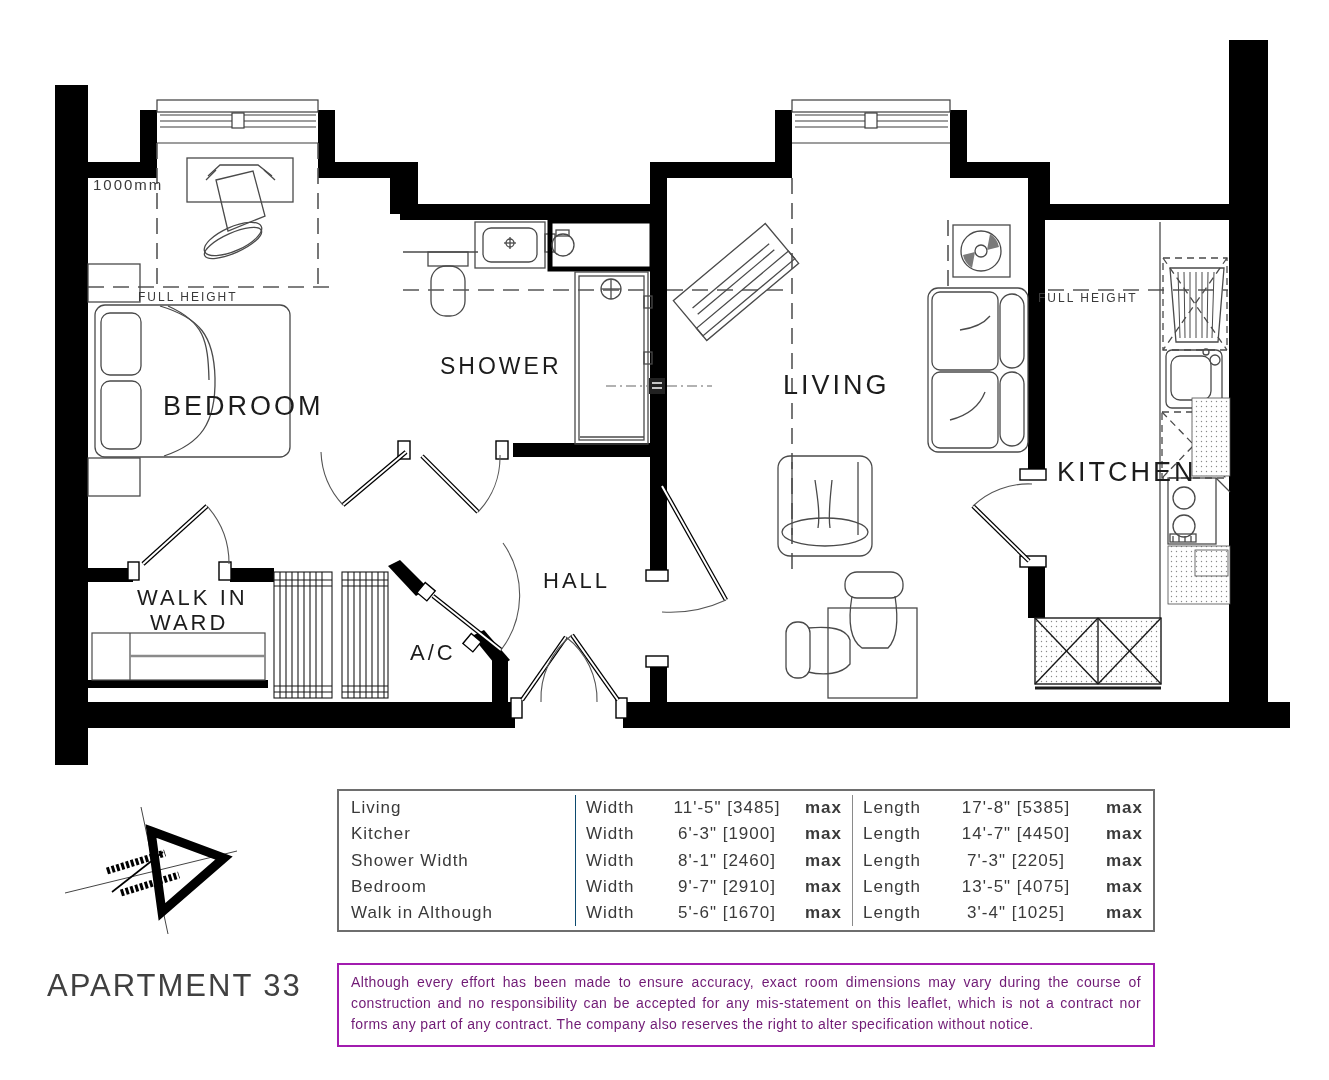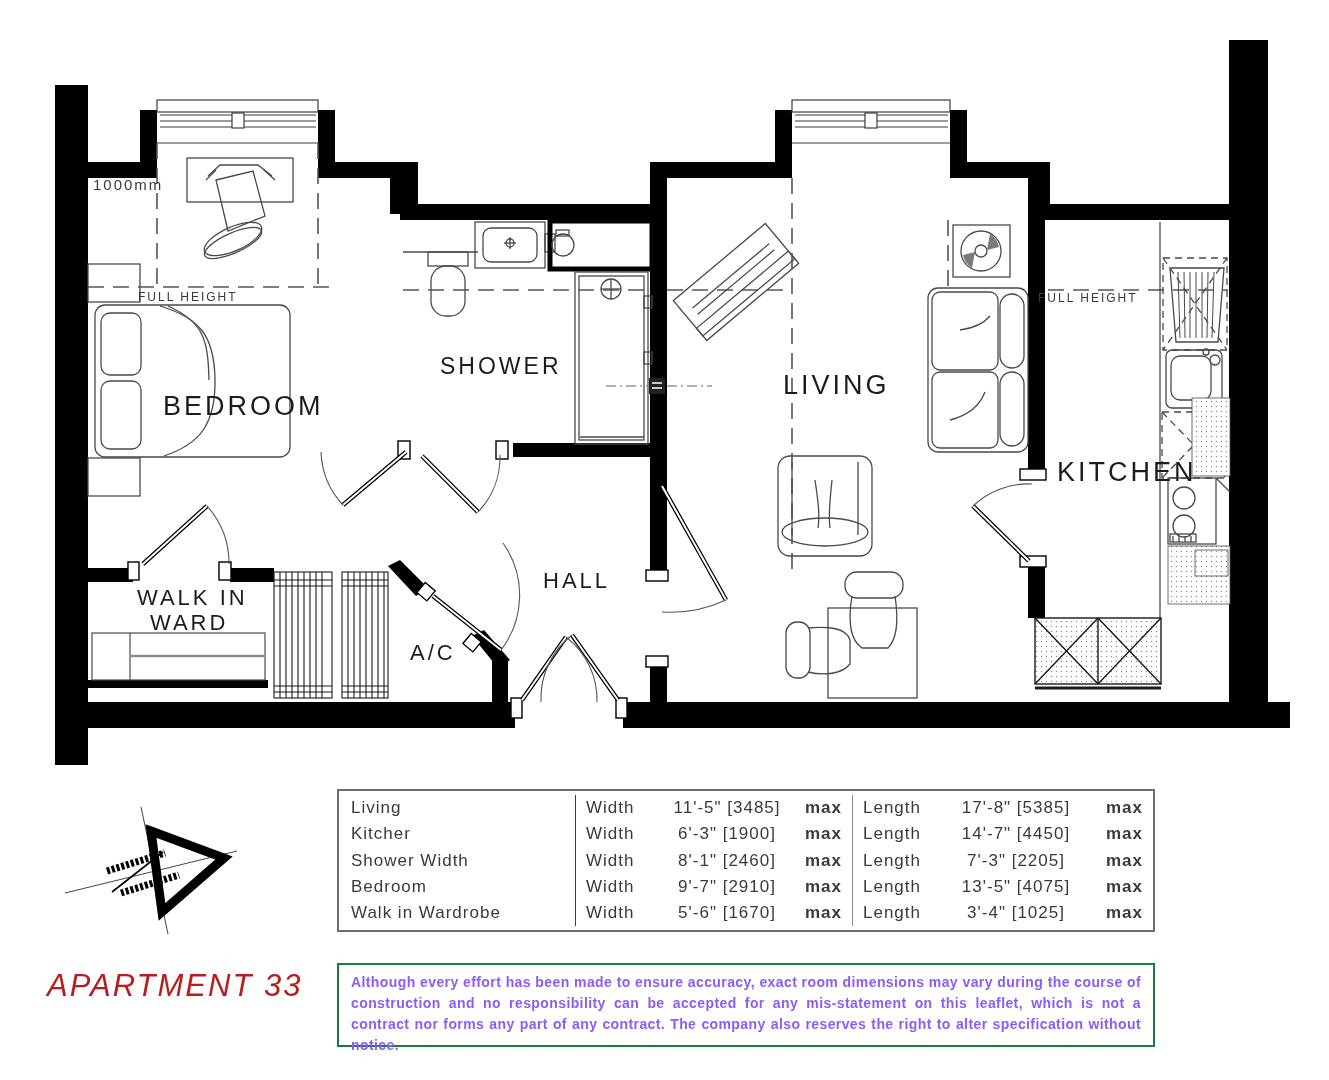--- a/index.html
+++ b/index.html
@@ -18,26 +18,26 @@
   .col-name{width:236px;padding-left:12px;box-sizing:border-box;}
   .col-width{width:278px;display:flex;align-items:center;box-sizing:border-box;
              border-left:1px solid #0c4a6e;border-right:1px solid #8a8a8a;padding:0 10px;height:100%;}
   .col-length{flex:1;display:flex;align-items:center;box-sizing:border-box;padding:0 10px;height:100%;}
   .lbl{width:70px;}
   .val{flex:1;text-align:center;}
   .maxl{width:44px;text-align:right;font-weight:bold;}
 
   
   .disclaimer{position:absolute;left:337px;top:963px;width:818px;height:84px;
-              border:2px solid #15803d;box-sizing:border-box;padding:7px 12px;
-              font-size:14px;line-height:1.5;color:#8b5cf6;text-align:justify;letter-spacing:0.4px;font-weight:bold;}
+              border:2px solid #a21caf;box-sizing:border-box;padding:7px 12px;
+              font-size:14px;line-height:1.5;color:#701a75;text-align:justify;letter-spacing:0.4px;}
 
   
-  .apartment-title{position:absolute;left:47px;top:968px;font-size:31px;color:#b91c1c;
-                   letter-spacing:2px;font-style:italic;}
+  .apartment-title{position:absolute;left:47px;top:968px;font-size:31px;color:#404040;
+                   letter-spacing:2px;}
 </style>
 </head>
 <body>
 
 <div class="canvas">
 
 <svg width="1329" height="1080" viewBox="0 0 1329 1080">
   <defs>
     <pattern id="dots" width="5" height="5" patternUnits="userSpaceOnUse">
       <rect width="5" height="5" fill="#fff"></rect>
@@ -424,21 +424,21 @@
           <span class="val">9'-7" [2910]</span>
           <span class="maxl">max</span>
         </span>
     <span class="col-length">
           <span class="lbl">Length</span>
           <span class="val">13'-5" [4075]</span>
           <span class="maxl">max</span>
         </span>
   </div>
   <div class="dims-row">
-    <span class="col-name">Walk in Wardrobe</span>
+    <span class="col-name">Walk in Although</span>
     <span class="col-width">
           <span class="lbl">Width</span>
           <span class="val">5'-6" [1670]</span>
           <span class="maxl">max</span>
         </span>
     <span class="col-length">
           <span class="lbl">Length</span>
           <span class="val">3'-4" [1025]</span>
           <span class="maxl">max</span>
         </span>

